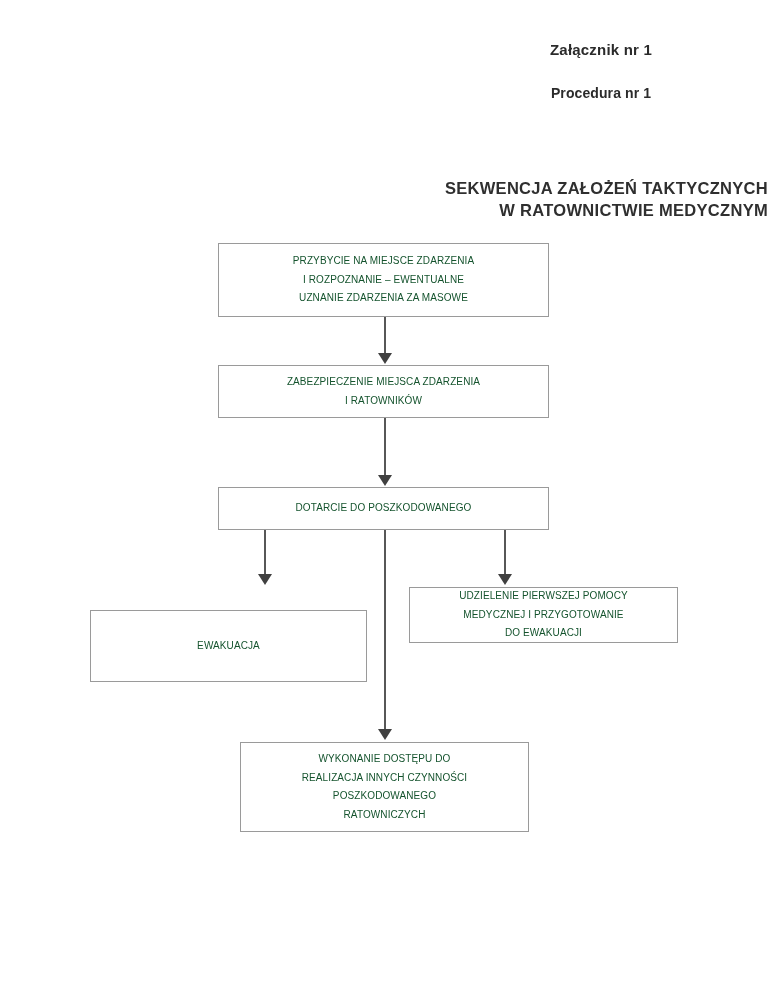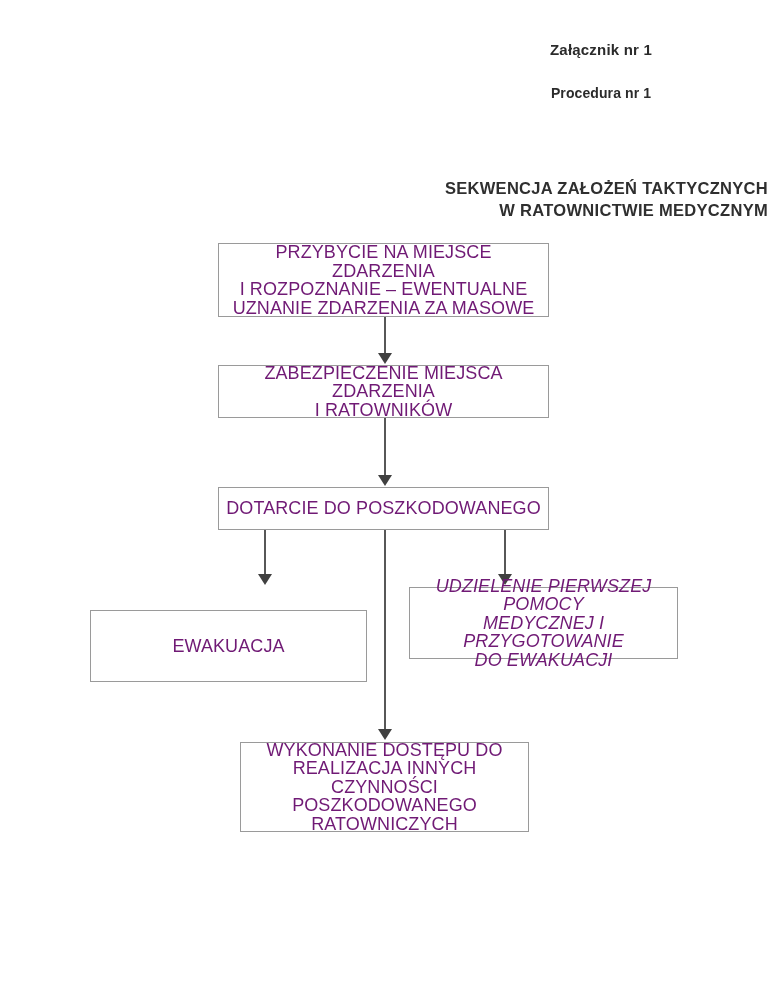--- a/index.html
+++ b/index.html
@@ -67,33 +67,33 @@
   
   .node {
     position: absolute;
     box-sizing: border-box;
     border: 1px solid #9a9a9a;
     background: #ffffff;
     display: flex;
     align-items: center;
     justify-content: center;
     text-align: center;
-    font-size: 18px;
+    font-size: 10px;
     line-height: 18.5px;
-    color: #701a75;
+    color: #14532d;
     letter-spacing: .1px;
   }
   .node .txt { display: block; width: 100%; padding: 0 6px; }
   .node .txt span { display: block; }
 
   #node-arrival   { left: 218px; top: 243px; width: 331px; height: 74px; }
   #node-secure    { left: 218px; top: 365px; width: 331px; height: 53px; }
   #node-reach     { left: 218px; top: 487px; width: 331px; height: 43px; justify-content: center; }
   #node-evacuation{ left: 90px;  top: 587px; width: 277px; height: 72px; margin-top: 23px; }
-  #node-firstaid  { left: 409px; top: 587px; width: 269px; height: 72px; font-style: italic; }
+  #node-firstaid  { left: 409px; top: 587px; width: 269px; height: 56px; }
   #node-access    { left: 240px; top: 742px; width: 289px; height: 90px; }
 
   
   .vline {
     position: absolute;
     width: 2px;
     background: #575757;
   }
   .arrowhead {
     position: absolute;

